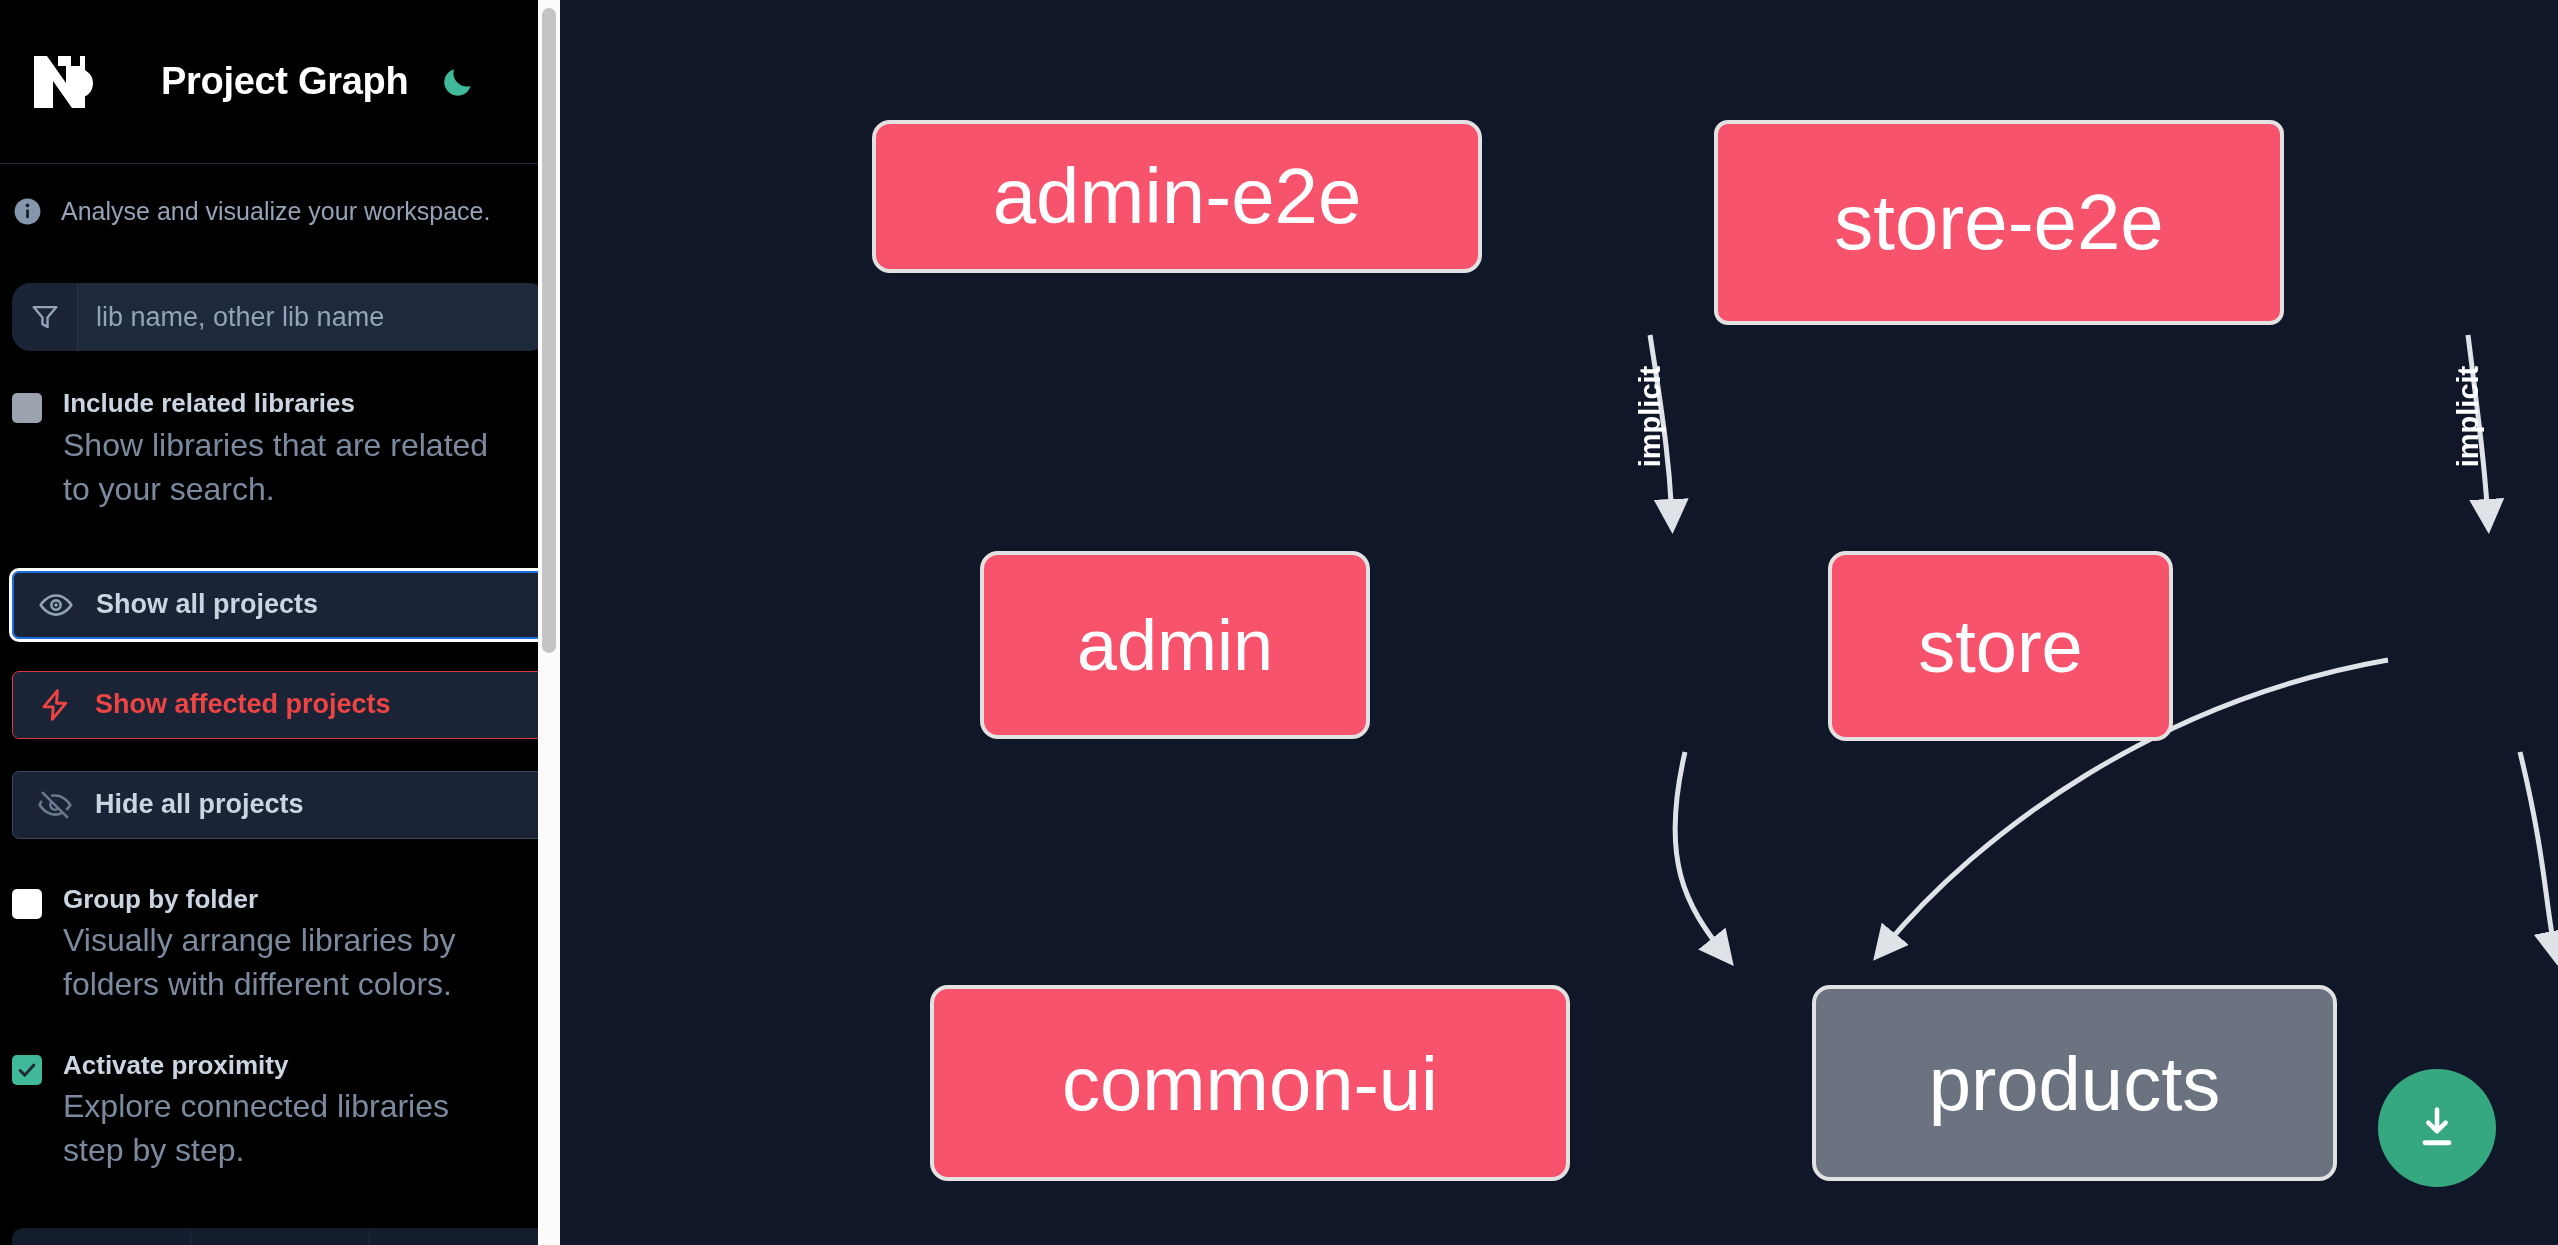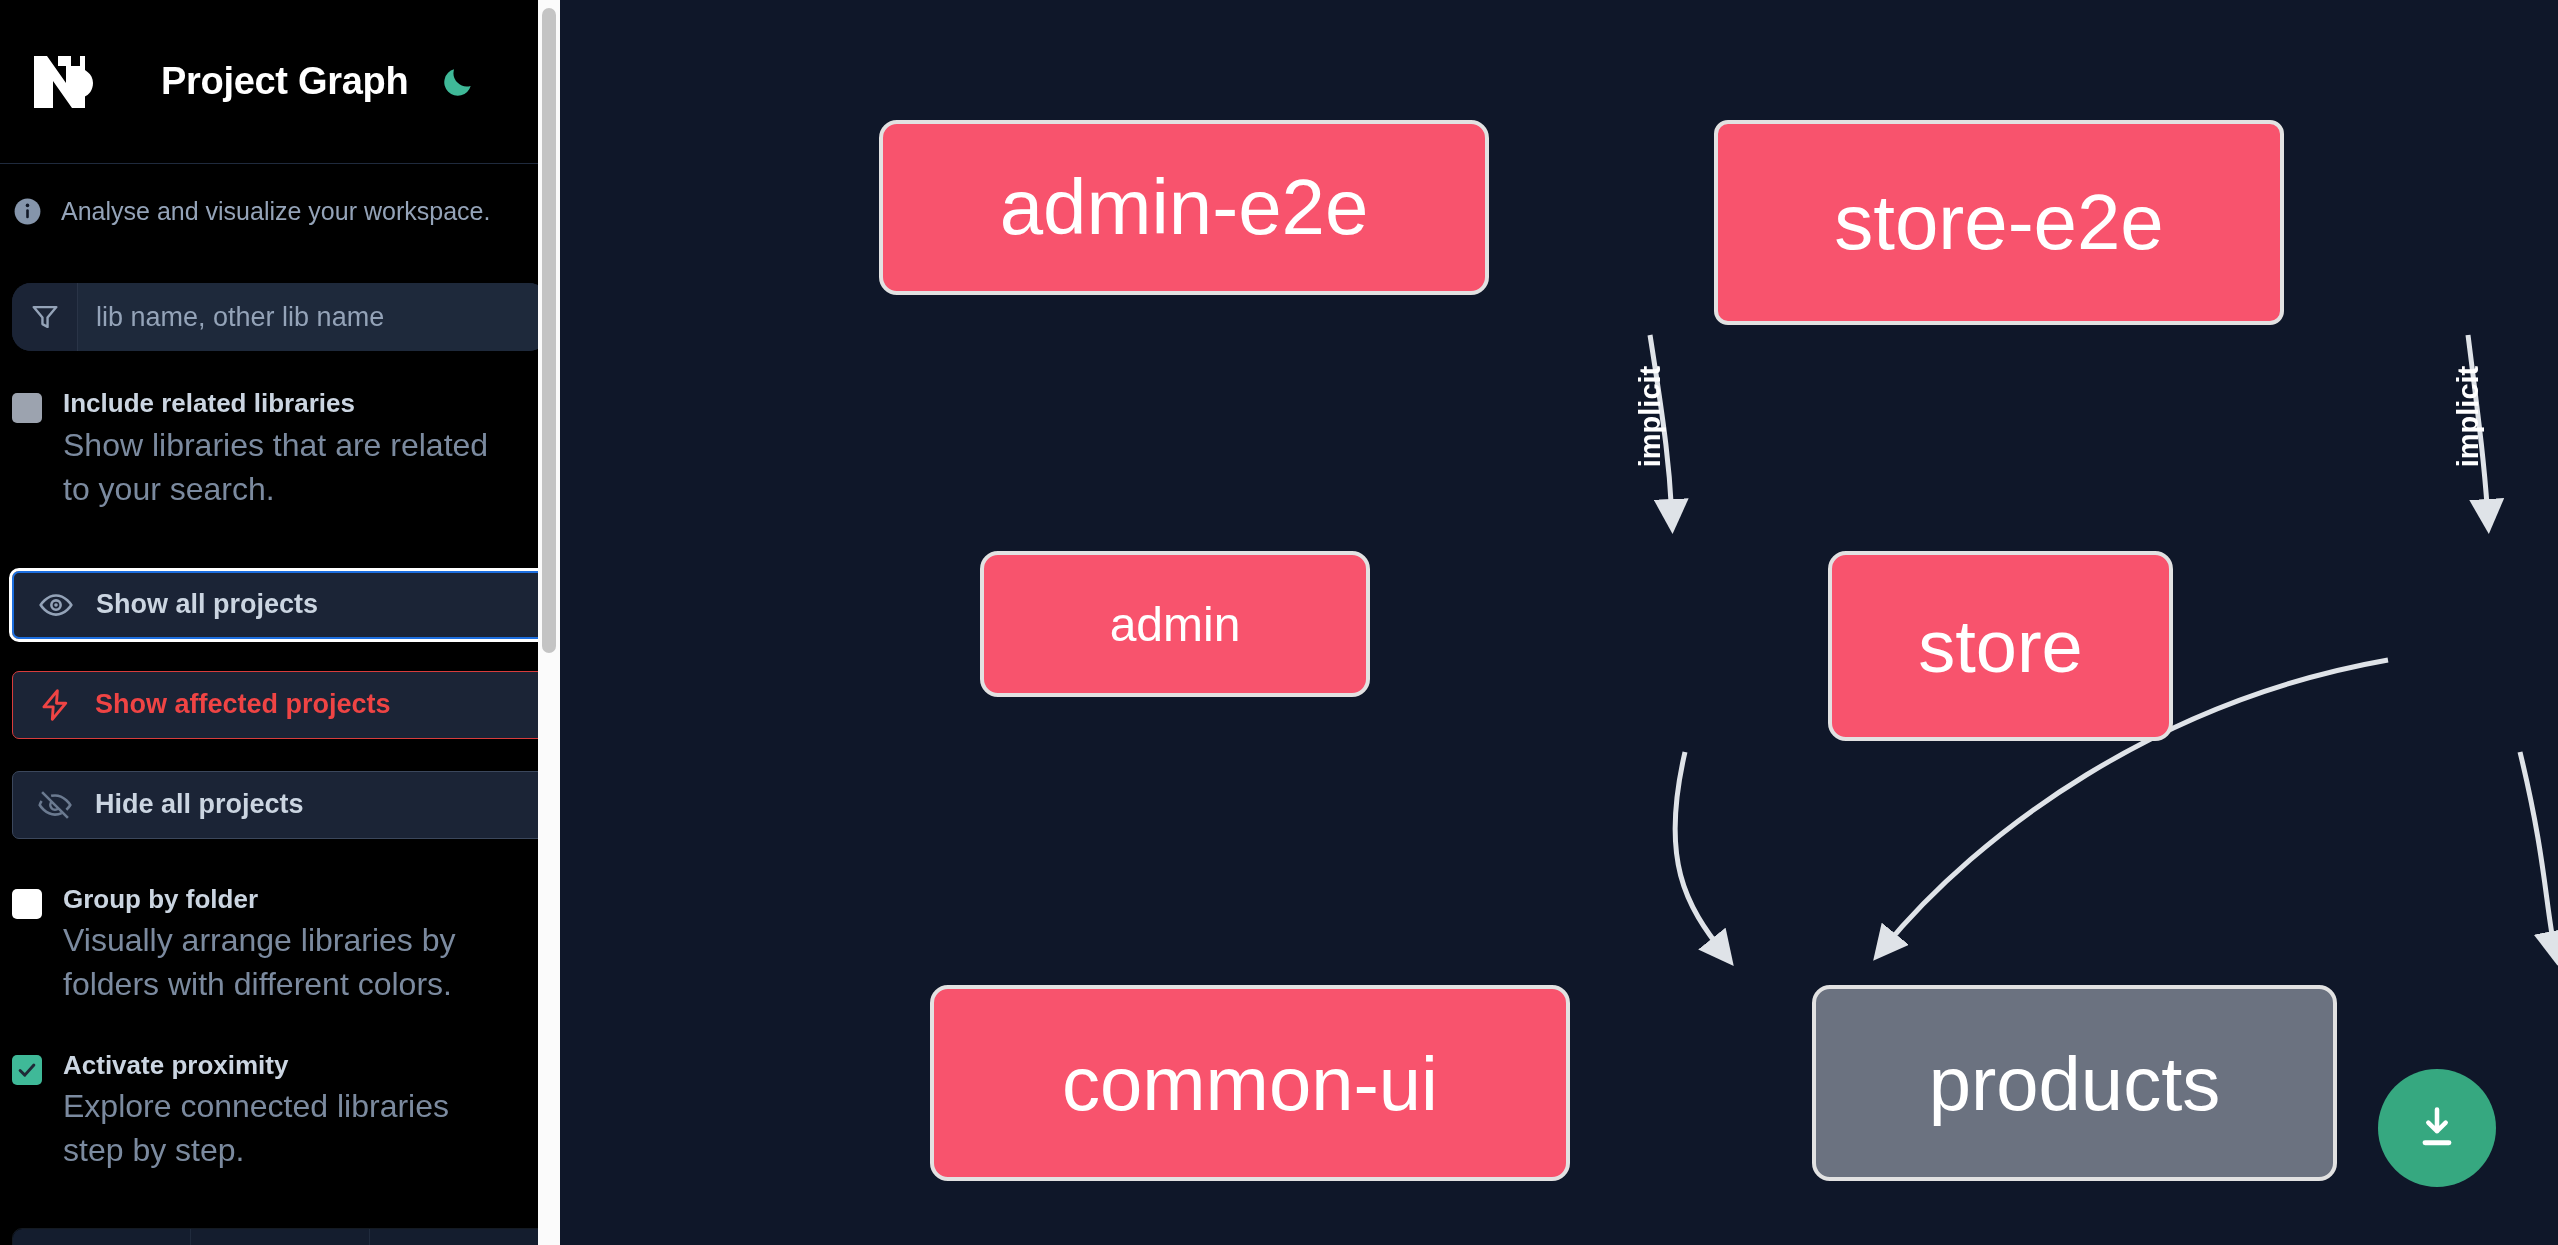--- a/index.html
+++ b/index.html
@@ -344,27 +344,27 @@
       </defs>
       <g fill="none" stroke="#dfe3e8" stroke-width="5" marker-end="url(#ah)">
         <path d="M1090,335 C1105,430 1110,470 1112,520"></path>
         <path d="M1908,335 C1920,430 1925,470 1928,520"></path>
         <path d="M1125,752 C1100,860 1125,905 1165,955"></path>
         <path d="M1828,660 C1600,700 1420,830 1322,950"></path>
         <path d="M1960,752 C1985,855 1985,900 1995,952"></path>
       </g>
     </svg>
 
-    <div class="node pink" id="n-admin-e2e" style="left: 312px; top: 120px; width: 610px; height: 175px; font-size: 78px; margin-left: 7px;">
+    <div class="node pink" id="n-admin-e2e" style="left: 312px; top: 120px; width: 610px; height: 153px; font-size: 78px;">
       <span>admin-e2e</span>
     </div>
     <div class="node pink" id="n-store-e2e" style="left: 1154px; top: 120px; width: 570px; height: 205px; font-size: 78px; border-radius: 14px;">
       <span>store-e2e</span>
     </div>
-    <div class="node pink" id="n-admin" style="left: 420px; top: 551px; width: 390px; height: 146px; font-size: 48px;">
+    <div class="node pink" id="n-admin" style="left: 420px; top: 551px; width: 390px; height: 188px; font-size: 72px;">
       <span>admin</span>
     </div>
     <div class="node pink" id="n-store" style="left: 1268px; top: 551px; width: 345px; height: 190px; font-size: 74px;">
       <span>store</span>
     </div>
     <div class="node pink" id="n-common-ui" style="left: 370px; top: 985px; width: 640px; height: 196px; font-size: 76px;">
       <span>common-ui</span>
     </div>
     <div class="node gray" id="n-products" style="left: 1252px; top: 985px; width: 525px; height: 196px; font-size: 76px;">
       <span>products</span>

